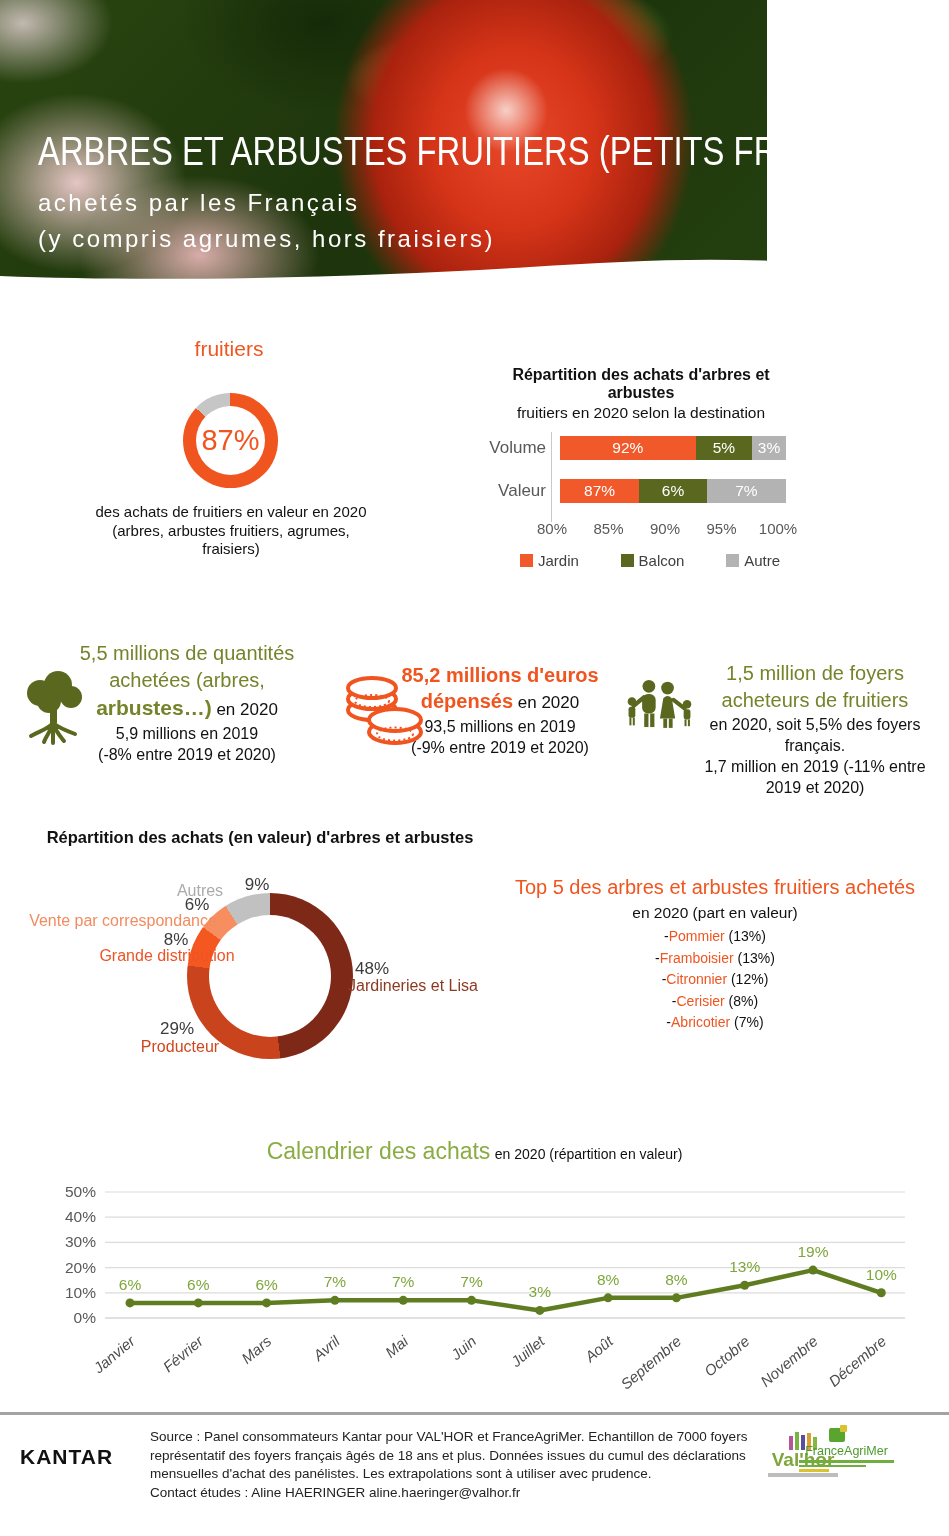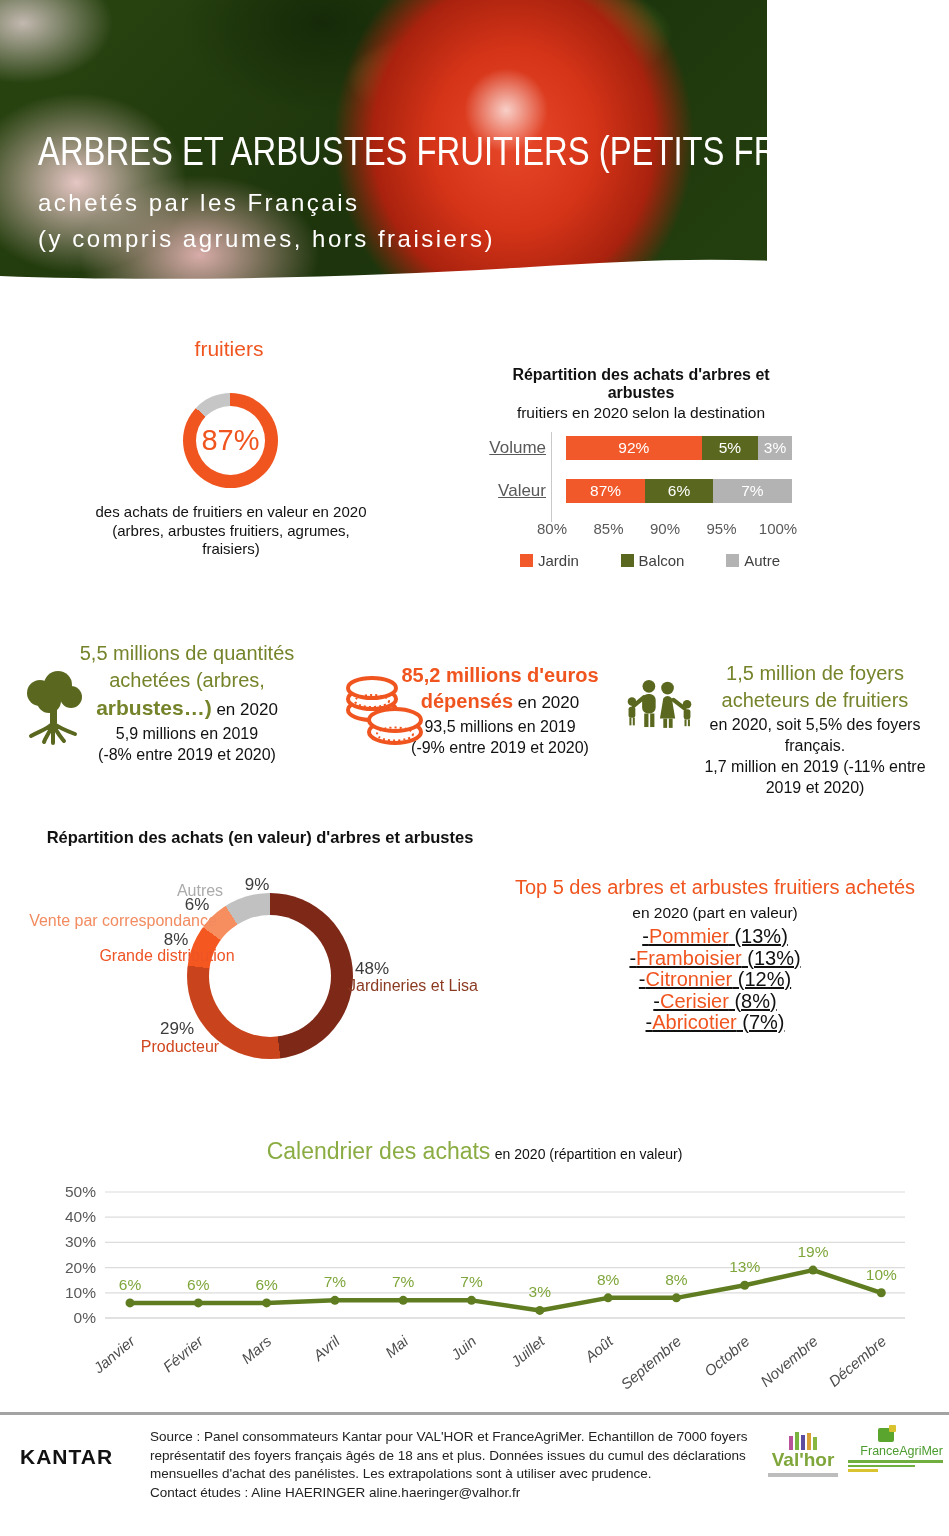--- a/index.html
+++ b/index.html
@@ -35,21 +35,21 @@
   .fruitiers-caption{position:absolute;left:95px;top:503px;width:272px;text-align:center;
     font-size:15px;line-height:18.5px;color:#111;}
 
   
   .dest-block{position:absolute;left:480px;top:366px;width:322px;}
   .dest-title1{text-align:center;font-weight:bold;font-size:16px;color:#111;}
   .dest-title2{text-align:center;font-size:15.5px;color:#111;margin-top:2px;}
   .dest-plot{position:relative;margin-top:14px;height:86px;}
   .dest-axis-line{position:absolute;left:71px;top:-4px;width:1px;height:90px;background:#c9c9c9;}
   .bar-row{display:flex;align-items:center;margin-bottom:19px;height:24px;}
-  .bar-row-label{width:66px;text-align:right;padding-right:20px;color:#595959;font-size:17px;text-decoration:underline;}
+  .bar-row-label{width:66px;text-align:right;padding-right:14px;color:#595959;font-size:17px;}
   .bar-track{display:flex;width:226px;height:24px;}
   .bar-seg{display:flex;align-items:center;justify-content:center;color:#fff;font-size:15.5px;overflow:visible;white-space:nowrap;}
   .dest-ticks{position:relative;margin-left:72px;width:226px;height:20px;margin-top:-2px;}
   .dest-tick{position:absolute;transform:translateX(-50%);color:#595959;font-size:15px;top:0;}
   .dest-legend{display:flex;justify-content:space-between;gap:22px;margin-top:12px;margin-left:40px;width:260px;}
   .legend-item{display:flex;align-items:center;gap:5px;font-size:15px;color:#404040;}
   .legend-marker{width:13px;height:13px;display:inline-block;}
 
   
   .stat-text{position:absolute;text-align:center;}
@@ -79,40 +79,40 @@
   .pct-prod{left:137px;top:201px;} .name-prod{left:140px;top:219px;}
   .pct-gd{left:136px;top:112px;}   .name-gd{left:88px;top:128px;margin-left:39px;}
   .pct-vpc{left:157px;top:77px;}   .name-vpc{left:83px;top:93px;}
   .pct-autres{left:217px;top:57px;}.name-autres{left:160px;top:63px;}
 
   
   .top5-block{position:absolute;left:490px;top:876px;width:450px;text-align:center;}
   .top5-title{color:#F0551F;font-size:20px;}
   .top5-sub{color:#111;font-size:15.5px;margin-top:5px;}
   .top5-list{margin-top:4px;}
-  .top5-item{font-size:20px;line-height:21.5px;color:#111;text-decoration:underline;}
+  .top5-item{font-size:14px;line-height:21.5px;color:#111;}
   .top5-name{color:#F0551F;}
 
   
   .cal-title{position:absolute;left:0;top:1138px;width:949px;text-align:center;}
   .cal-title-green{color:#8AAC42;font-size:23px;}
   .cal-title-black{color:#111;font-size:14px;}
   .cal-svg{position:absolute;left:30px;top:1175px;}
 
   
   .footer-rule{position:absolute;left:0;top:1412px;width:949px;height:3px;background:#a3a3a3;}
   .kantar-logo{position:absolute;left:20px;top:1445px;font-size:21px;font-weight:bold;color:#111;letter-spacing:1px;text-align:center;}
   .footer-source{position:absolute;left:150px;top:1428px;width:615px;font-size:13.5px;line-height:18.5px;color:#222;}
   .footer-contact{margin-top:0px;}
   .valhor-logo{position:absolute;left:768px;top:1432px;width:70px;text-align:center;}
   .vh-bars{display:flex;gap:2px;justify-content:center;height:18px;align-items:flex-end;}
   .vh-bars span{width:4px;display:inline-block;}
   .valhor-text{color:#7FA63B;font-weight:bold;font-size:19px;line-height:20px;}
   .valhor-tagline{height:4px;background:#bdbdbd;margin-top:3px;}
-  .fam-logo{position:absolute;left:848px;top:1428px;width:95px;text-align:right;}
+  .fam-logo{position:absolute;left:799px;top:1428px;width:95px;text-align:center;}
   .fam-mark{width:16px;height:14px;background:#5aa52d;border-radius:2px;margin-left:30px;position:relative;}
   .fam-mark::after{content:"";position:absolute;right:-2px;top:-3px;width:7px;height:7px;background:#d9c32f;border-radius:1px;}
   .fam-text{color:#4C9B2F;font-size:12.5px;margin-top:2px;}
   .fam-lines{margin-top:2px;}
   .fam-lines i{display:block;height:2.5px;background:#6fae3f;margin-bottom:2px;}
   .fam-lines i:nth-child(2){width:70%;}
   .fam-lines b{display:block;height:3px;width:30px;background:#d9c32f;}
 </style>
 </head>
 <body>

